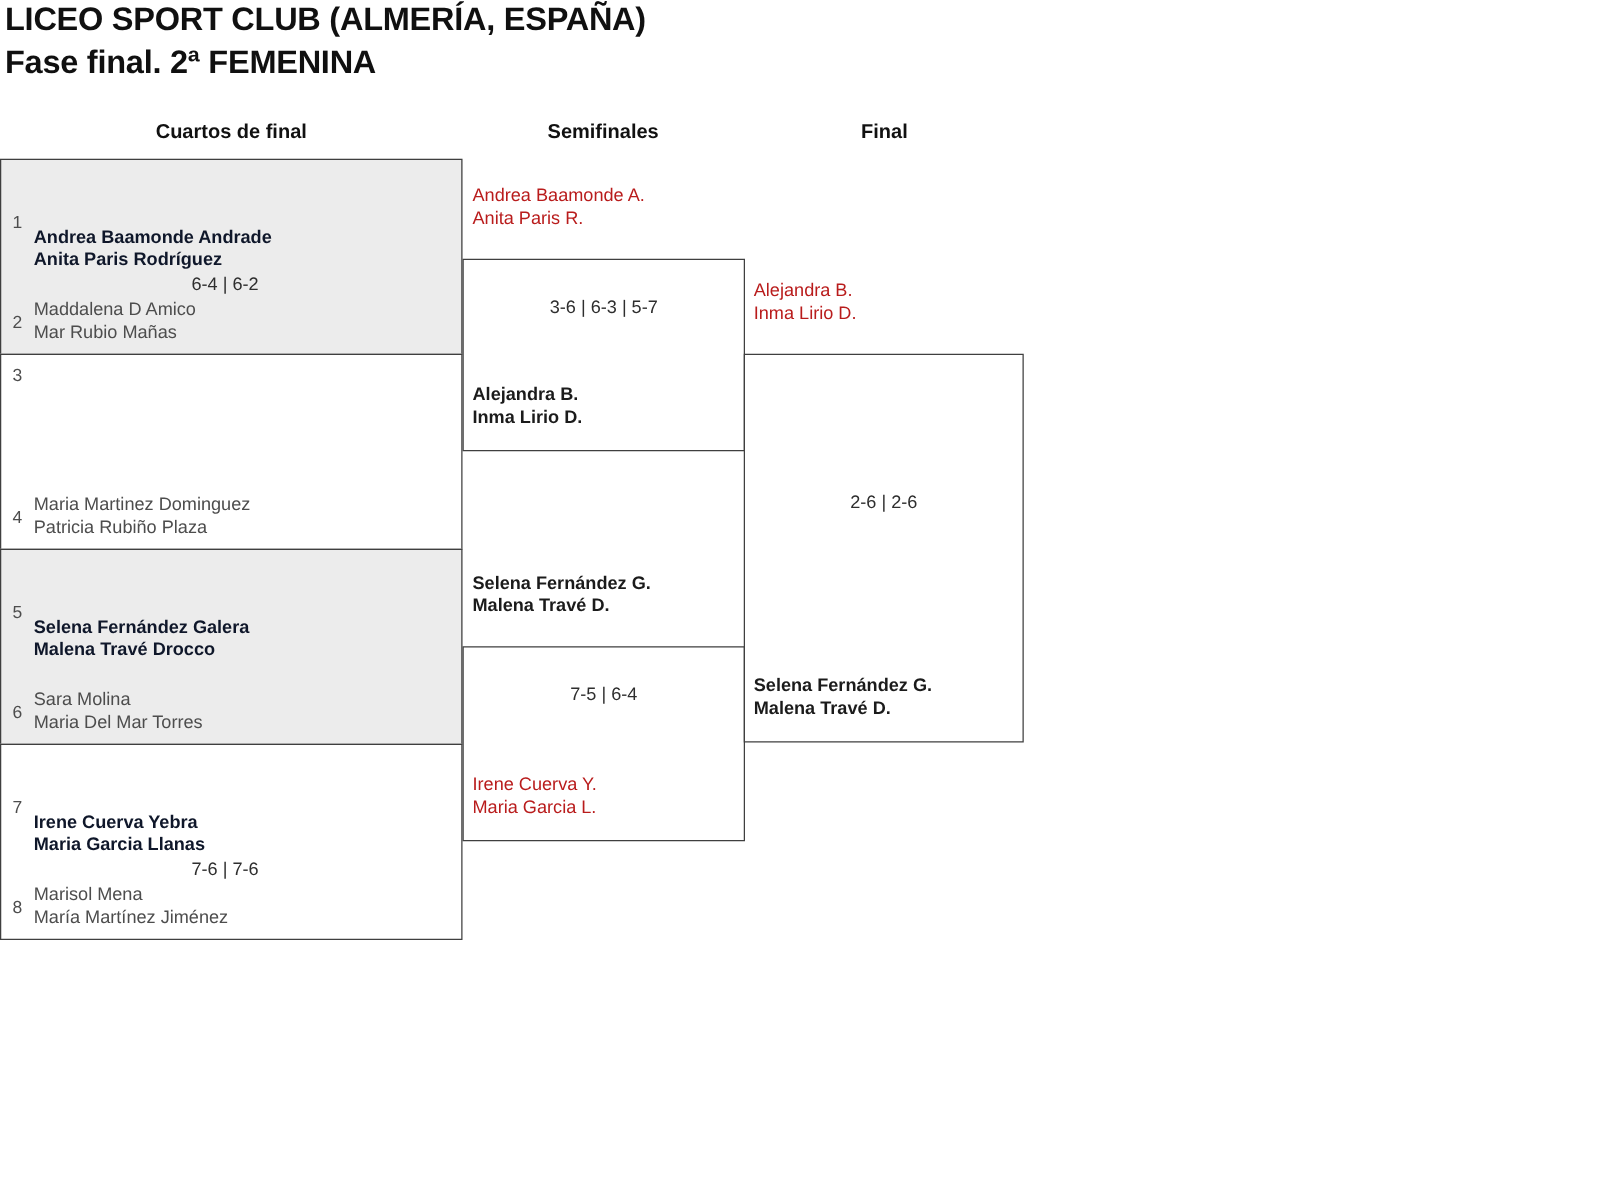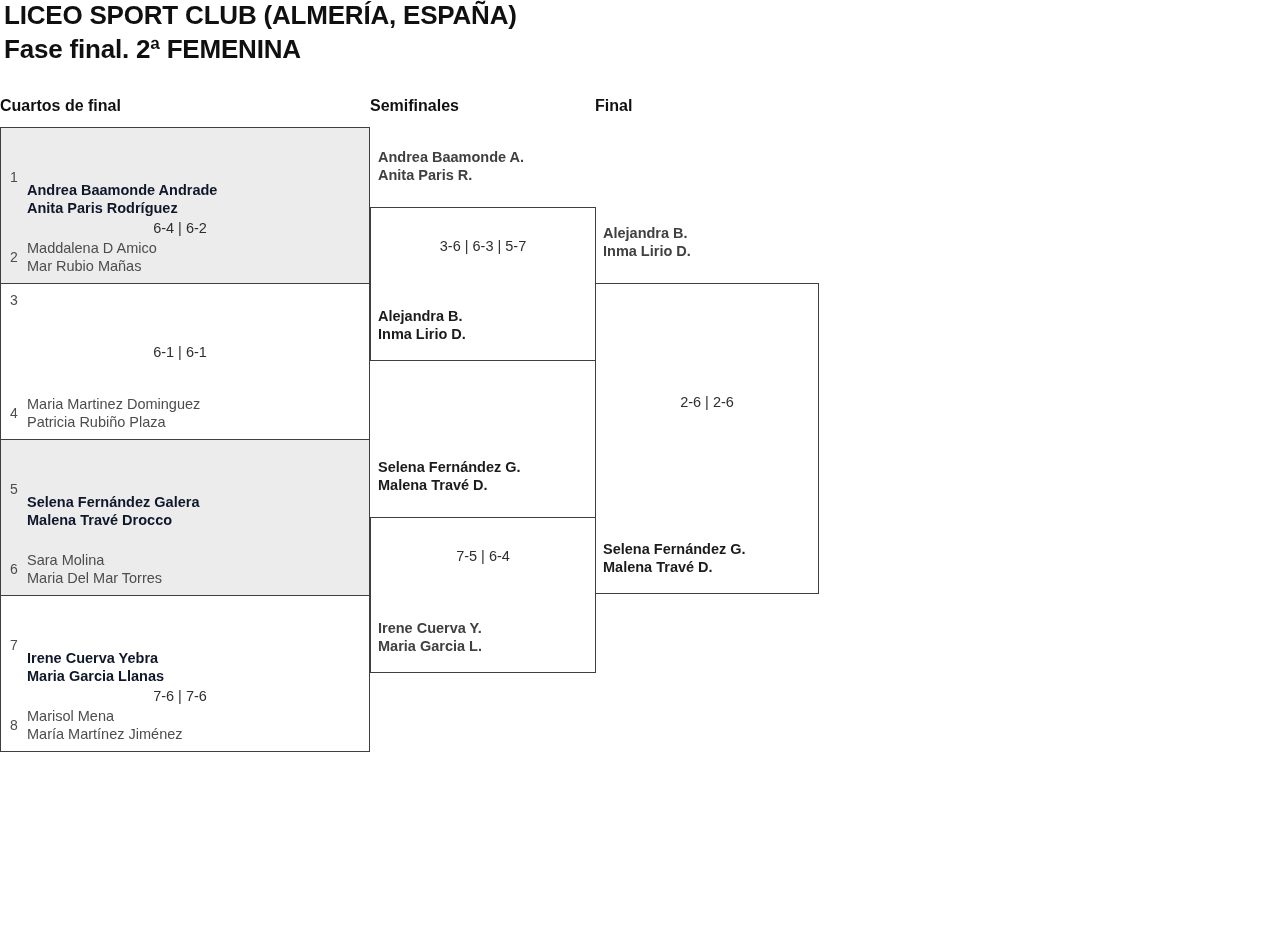--- a/index.html
+++ b/index.html
@@ -17,21 +17,21 @@
   .dot{position:absolute;border-radius:50%;}
   .d-blue-sm {left:14px;top:13px;width:16px;height:16px;background:var(--logo-blue);}
   .d-green-lg{left:39px;top:6px; width:27px;height:27px;background:var(--logo-green);}
   .d-orange  {left:24px;top:29px;width:19px;height:19px;background:var(--logo-orange);}
   .d-blue-lg {left:8px; top:41px;width:22px;height:22px;background:var(--logo-blue);}
   .d-green-sm{left:40px;top:46px;width:12px;height:12px;background:var(--logo-green);}
   .logo-text{position:absolute;left:66px;top:1px;font-size:54px;font-weight:800;
              letter-spacing:-2.5px;color:var(--logo-green);}
 
   
-  .col-header{position:absolute;top:97px;font-size:16px;font-weight:700;color:#111;text-align:left;}
+  .col-header{position:absolute;top:97px;font-size:16px;font-weight:700;color:#111;text-align:center;}
   .ch-qf{left:0;width:370px;}
   .ch-sf{left:370px;width:225px;}
   .ch-f {left:595px;width:225px;}
 
   
   .match-qf{position:absolute;left:0;width:370px;height:157px;border:1px solid #3f3f3f;
             box-sizing:border-box;display:flex;flex-direction:column;
             justify-content:space-between;padding:8px 10px 8px 0;}
   .m1{top:127px;background:#ececec;}
   .m2{top:283px;background:#ffffff;}
@@ -50,21 +50,21 @@
   .round-box{position:absolute;border:1px solid #3f3f3f;box-sizing:border-box;background:transparent;}
   .sf1{left:370px;top:207px;width:226px;height:154px;}
   .sf2{left:370px;top:517px;width:226px;height:156px;}
   .fin{left:595px;top:283px;width:224px;height:311px;}
 
   .adv-team{position:absolute;left:7px;font-size:14.5px;line-height:18px;white-space:nowrap;}
   .adv-team span{display:block;}
   .adv-above{top:-60px;}
   .adv-below{bottom:17px;}
   .adv-team.winner{font-weight:700;color:#1b1b1b;}
-  .adv-team.loser {font-weight:700;color:#404040;}
+  .adv-team.loser {font-weight:400;color:#b91c1c;}
 
   .rscore{position:absolute;left:0;right:0;text-align:center;font-size:14.5px;color:#2e2e2e;}
   .sf-score{top:30px;}
   .fin-score{top:110px;}
 </style>
 </head>
 <body>
 
 <div class="page">
 
@@ -93,21 +93,20 @@
         <span>Maddalena D Amico</span>
         <span>Mar Rubio Mañas</span>
       </span>
     </div>
   </div>
 
   <div class="match-qf m2">
     <div class="team winner">
       <span class="seed">3</span>
     </div>
-    <div class="qscore">6-1 | 6-1</div>
     <div class="team loser">
       <span class="seed">4</span>
       <span class="names">
         <span>Maria Martinez Dominguez</span>
         <span>Patricia Rubiño Plaza</span>
       </span>
     </div>
   </div>
 
   <div class="match-qf m3">

